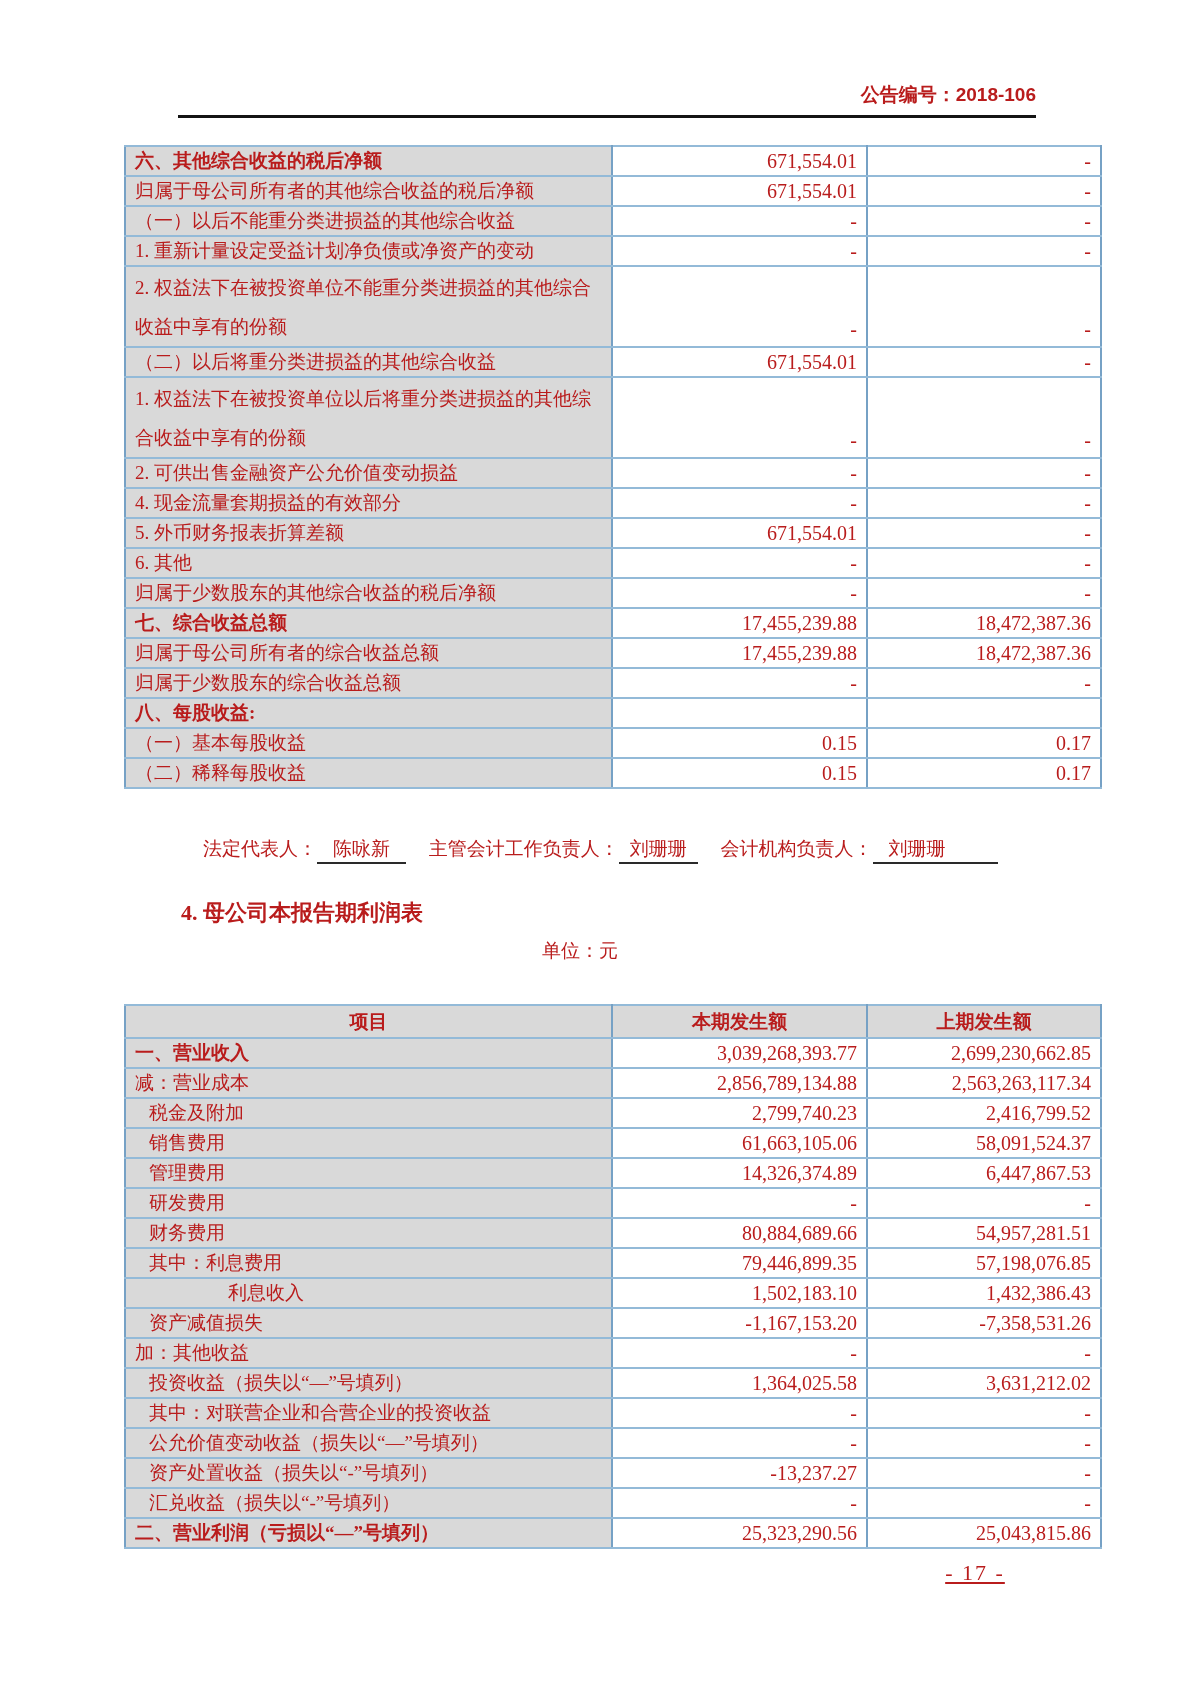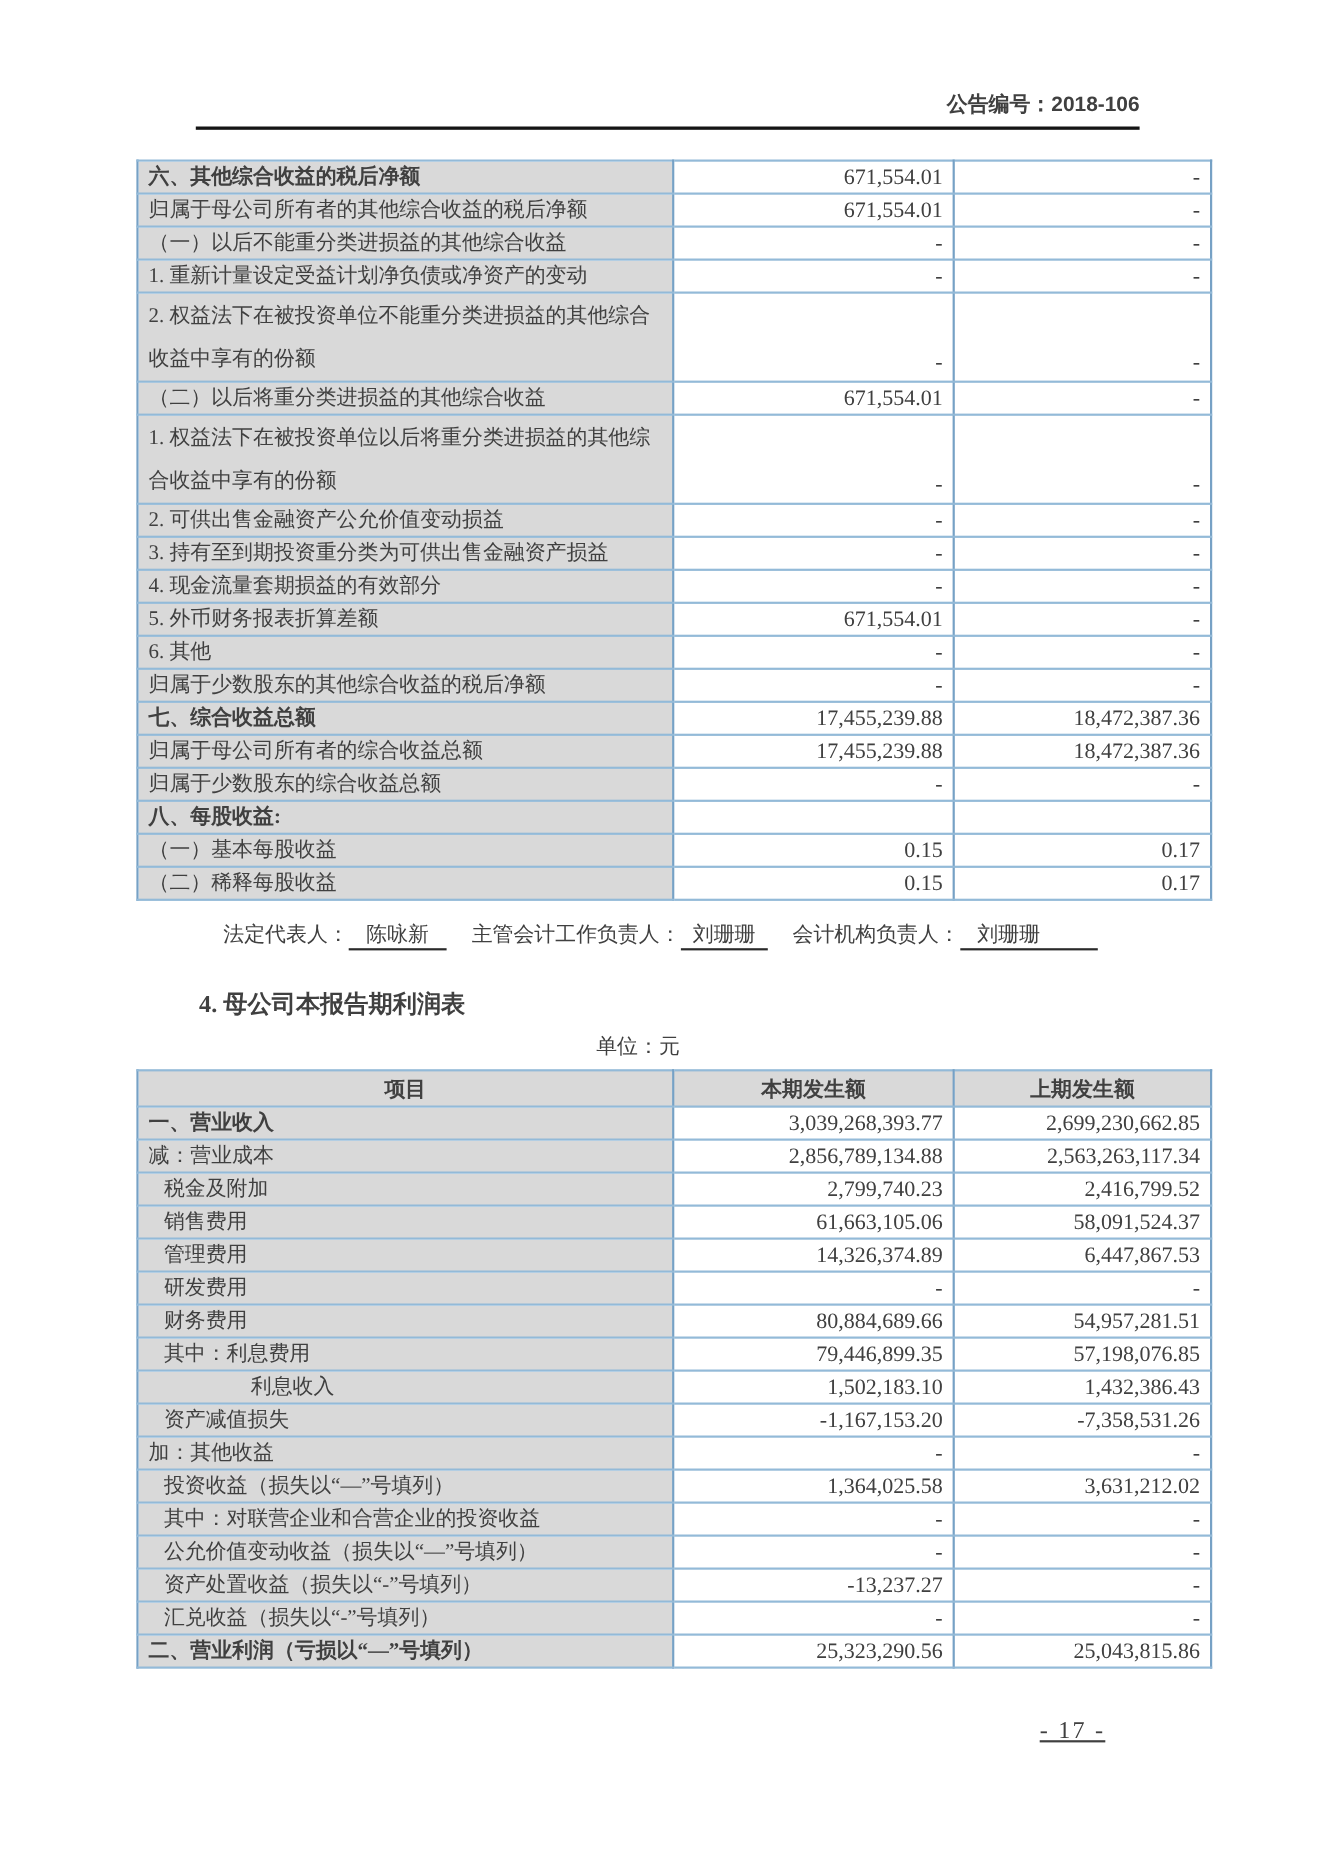--- a/index.html
+++ b/index.html
@@ -1,30 +1,30 @@
 <!DOCTYPE html>
 <html><head>
 <meta charset="utf-8">
 <style>
   html,body { margin:0; padding:0; background:#ffffff; }
   .page {
     position:relative; width:1200px; height:1697px; background:#ffffff;
-    font-family:"Liberation Serif","DejaVu Serif",serif; color:#404040;
+    font-family:"Liberation Serif","DejaVu Serif",serif; color:#b91c1c;
     overflow:hidden;
   }
 
   
   .doc-header { position:absolute; top:82px; left:124px; width:912px; text-align:right; font-size:19px; font-weight:bold; }
   .doc-number { font-family:"Liberation Sans","DejaVu Sans",sans-serif; font-weight:bold; }
   .header-rule { position:absolute; top:115px; left:178px; width:858px; height:3px; background:#141414; }
 
   
   .fin-table { position:absolute; left:124px; width:976px; border-collapse:collapse; table-layout:fixed; }
   .t1 { top:145px; }
-  .t2 { top:972px; }
+  .t2 { top:1004px; }
   .fin-table col.c1 { width:487px; }
   .fin-table col.c2 { width:255px; }
   .fin-table col.c3 { width:234px; }
   .fin-table td, .fin-table th {
     border-left:2px solid #76a1c5; border-right:2px solid #76a1c5;
     border-top:2px solid #93bad8; border-bottom:2px solid #93bad8;
     padding:0; overflow:hidden;
   }
   .fin-table tr { height:30px;border-radius:10px; }
   .fin-table tr.tall { height:80px; }
@@ -108,25 +108,20 @@
           <td class="c-num">671,554.01</td>
           <td class="c-num">-</td>
         </tr>
         <tr class="tall">
           <td class="c-label ind0">1. 权益法下在被投资单位以后将重分类进损益的其他综合收益中享有的份额</td>
           <td class="c-num">-</td>
           <td class="c-num">-</td>
         </tr>
         <tr>
           <td class="c-label ind0">2. 可供出售金融资产公允价值变动损益</td>
-          <td class="c-num">-</td>
-          <td class="c-num">-</td>
-        </tr>
-        <tr>
-          <td class="c-label ind0">3. 持有至到期投资重分类为可供出售金融资产损益</td>
           <td class="c-num">-</td>
           <td class="c-num">-</td>
         </tr>
         <tr>
           <td class="c-label ind0">4. 现金流量套期损益的有效部分</td>
           <td class="c-num">-</td>
           <td class="c-num">-</td>
         </tr>
         <tr>
           <td class="c-label ind0">5. 外币财务报表折算差额</td>

